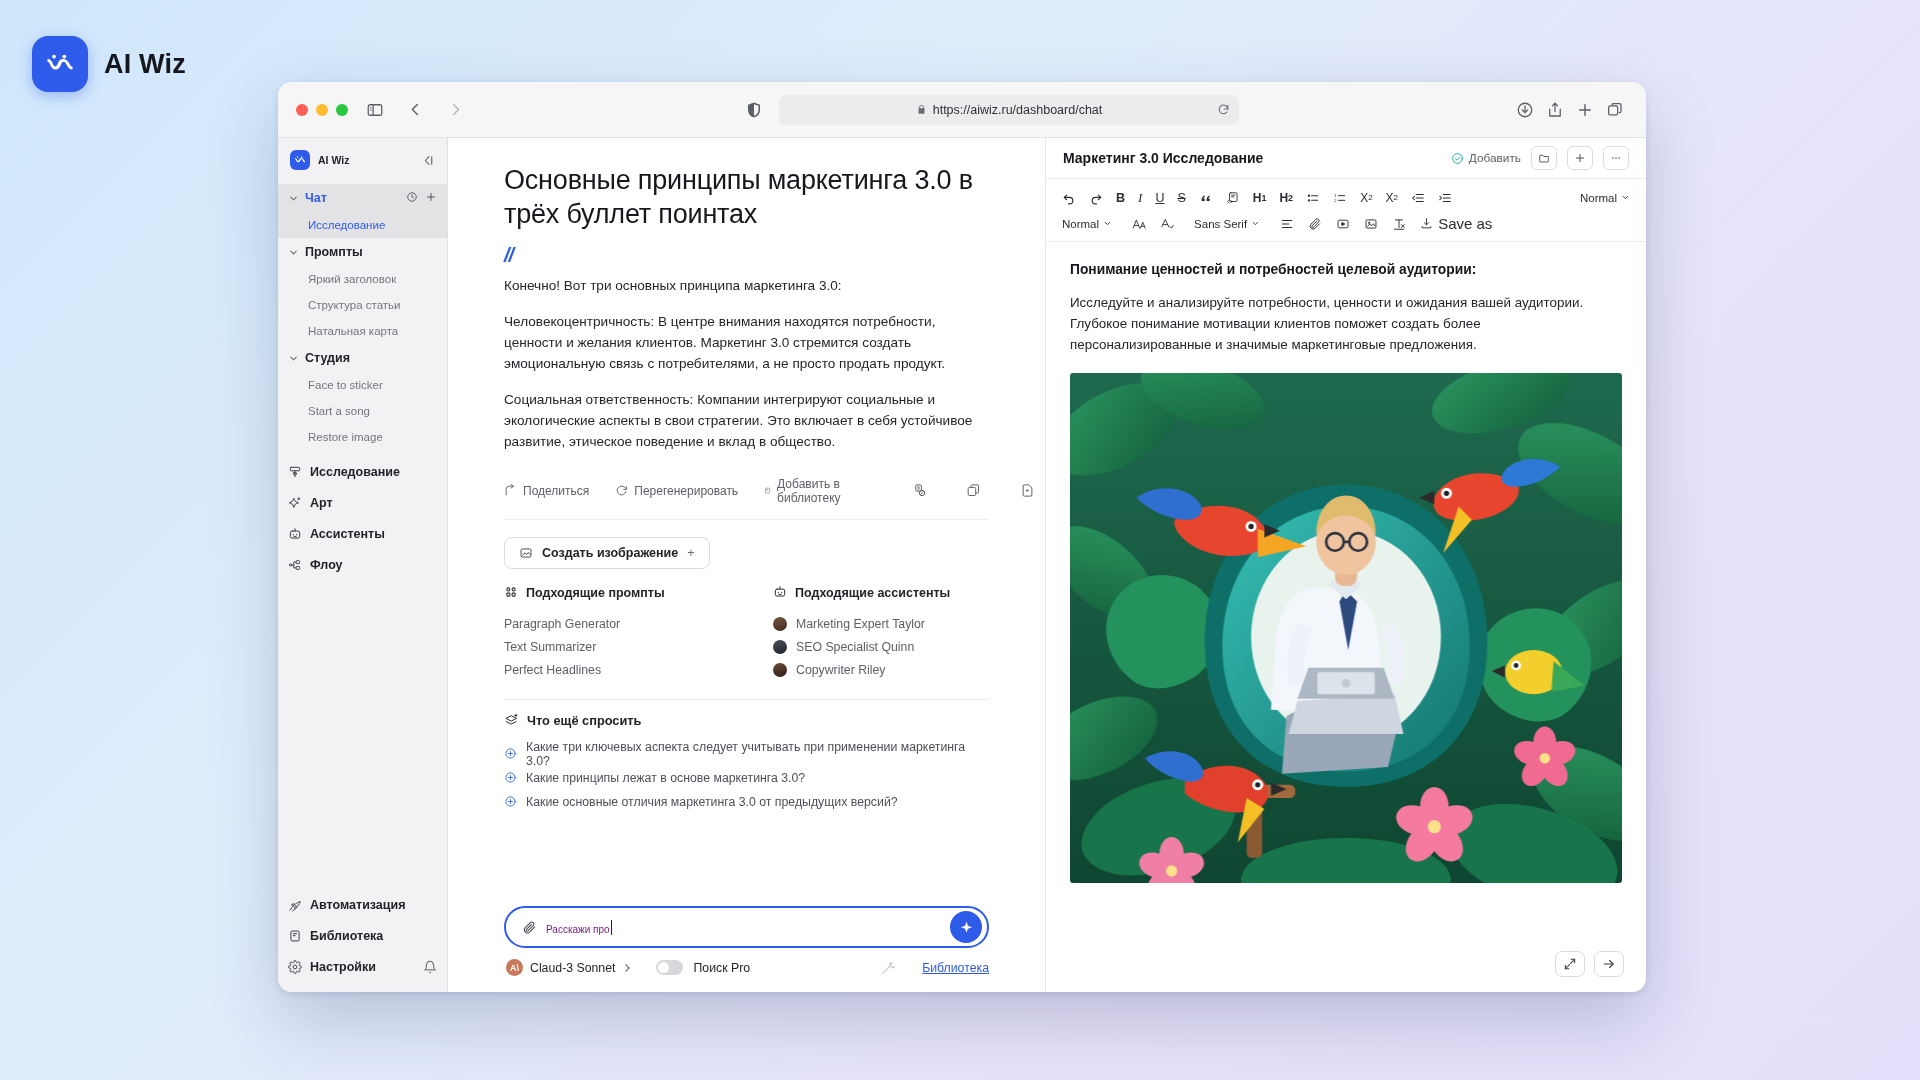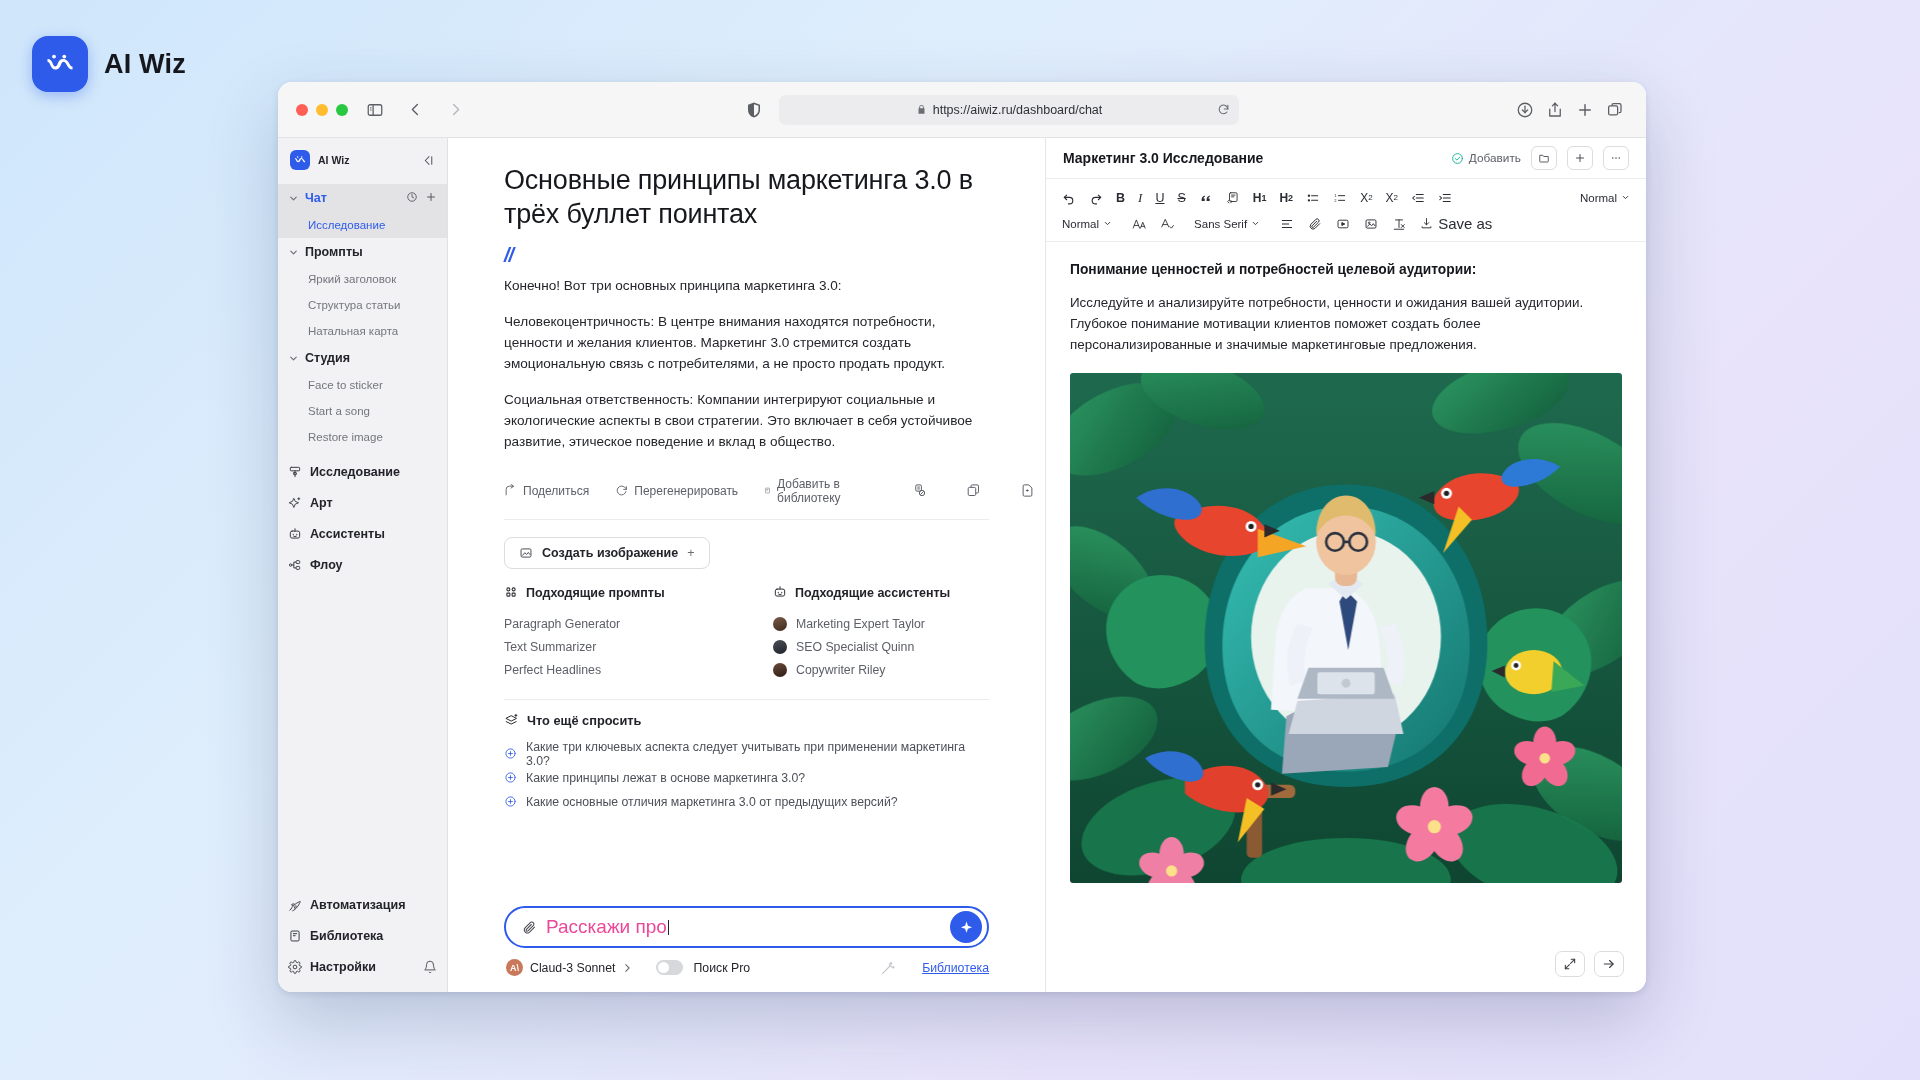--- a/index.html
+++ b/index.html
@@ -125,21 +125,21 @@
   .ask-h svg{width:15px;height:15px;color:#2a2d34;}
   .ask-row{display:flex;align-items:center;gap:9px;font-size:12.3px;color:#4d5058;height:24px;cursor:pointer;}
   .ask-row svg{width:13px;height:13px;color:#2f5bea;flex:0 0 13px;}
   .composer { padding:10px 56px 16px; background:#fff; }
   .cbox {
     height:42px;border:2px solid #2f5bea;border-radius:22px;display:flex;align-items:center;
     padding:0 5px 0 16px;gap:9px;background:#fff;
   }
   .clip{display:flex;color:#4a4d54;}
   .clip svg{width:15px;height:15px;}
-  .ctext{flex:1;font-size:19px;color:#ec4899;display:flex;align-items:center;}
+  .ctext{flex:1;font-size:10px;color:#701a75;display:flex;align-items:flex-end;}
   .caret{display:inline-block;width:1px;height:15px;background:#22242a;margin-left:1px;}
   .sendbtn{width:32px;height:32px;border-radius:50%;background:#2f5bea;display:flex;align-items:center;justify-content:center;cursor:pointer;}
   .sendbtn svg{width:15px;height:15px;color:#fff;}
   .crow{display:flex;align-items:center;gap:10px;margin-top:11px;padding-left:2px;}
   .model{display:flex;align-items:center;gap:7px;font-size:12.3px;color:#24262c;cursor:pointer;}
   .model .mav{width:17px;height:17px;border-radius:50%;background:#c9785a;display:flex;align-items:center;justify-content:center;color:#fff;font-size:9px;font-weight:bold;}
   .model .ch{color:#6a6d74;display:flex;}
   .model .ch svg{width:10px;height:10px;}
   .toggle{width:27px;height:15px;border-radius:9px;background:#d7d8dc;position:relative;cursor:pointer;margin-left:14px;}
   .toggle i{position:absolute;left:2px;top:2px;width:11px;height:11px;border-radius:50%;background:#fff;}

